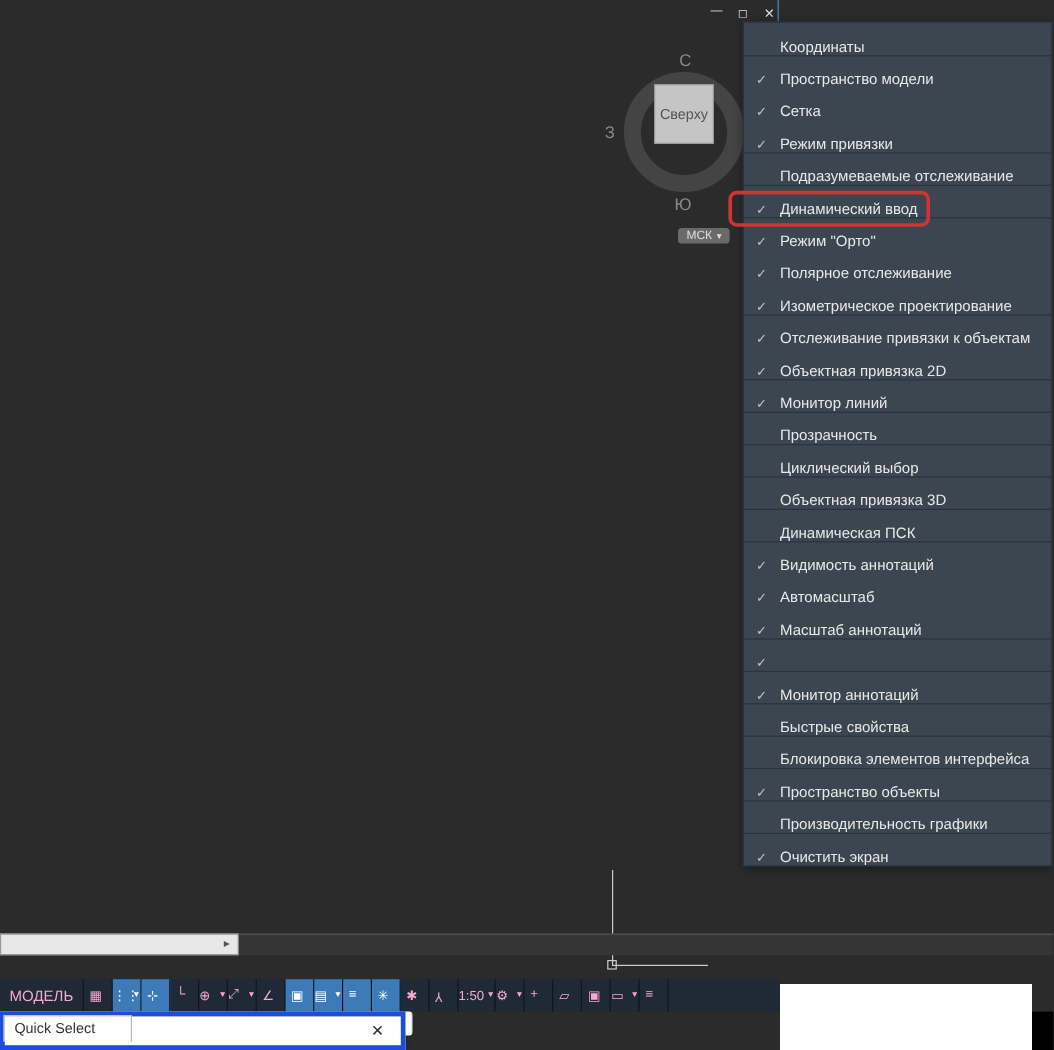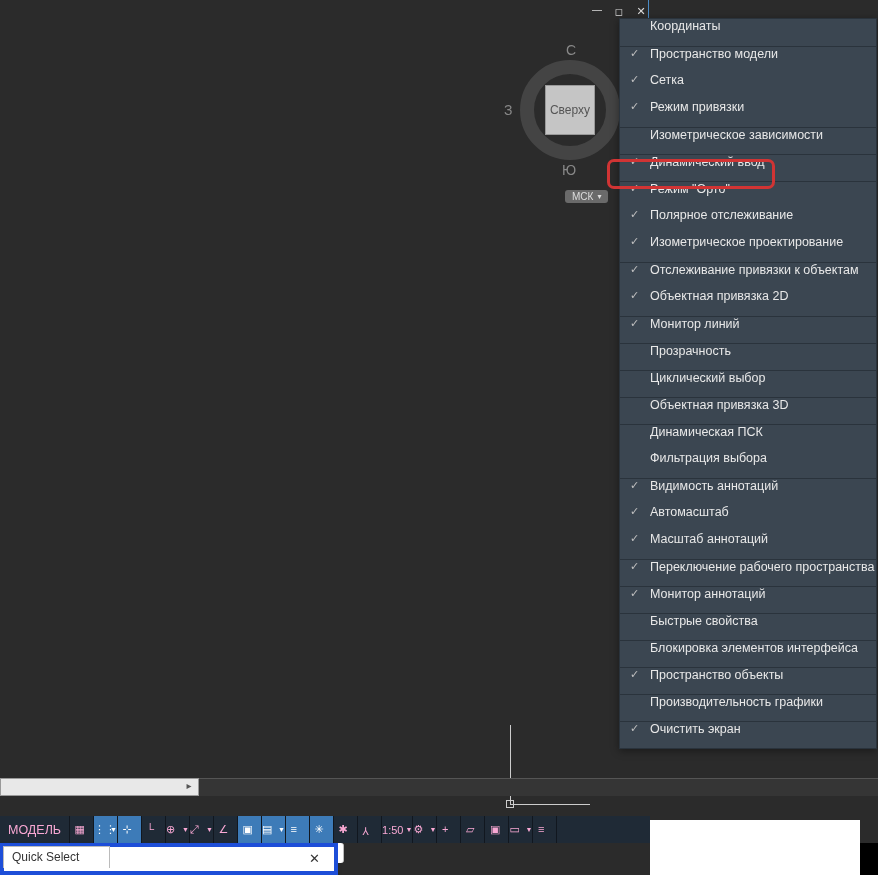--- a/index.html
+++ b/index.html
@@ -59,21 +59,21 @@
       position: absolute;
       top: 30px;
       left: 10px;
       width: 100px;
       height: 100px;
       border-radius: 50%;
       border: 14px solid #444;
     }
     .cube-face {
       position: absolute;
-      top: 55px;
+      top: 40px;
       left: 35px;
       width: 50px;
       height: 50px;
       background: #c5c5c5;
       color: #555;
       display:flex;
       align-items:center;
       justify-content:center;
       font-size:12px;
       cursor:pointer;
@@ -166,21 +166,21 @@
       top: 18px;
       left: 619px;
       width: 258px;
       background: #3b4651;
       border: 1px solid #2a333c;
       box-shadow: 0 2px 8px rgba(0,0,0,0.4);
       z-index: 10;
     }
     .menu-item {
       display: flex;
-      align-items: flex-start;
+      align-items: flex-end;
       height: 27px;
       padding: 0 10px 0 30px;
       position: relative;
       cursor: pointer;
       color: #e8e8e8;
       font-size: 12.5px;
       white-space: nowrap;
     }
     .menu-item.group-start { border-top: 1px solid #2a333c; }
     .menu-item .check {
@@ -346,21 +346,21 @@
     </div>
     <div class="menu-item">
       <span class="check">✓</span>
       <span>Сетка</span>
     </div>
     <div class="menu-item">
       <span class="check">✓</span>
       <span>Режим привязки</span>
     </div>
     <div class="menu-item group-start">
-      <span>Изометрическое зависимости</span>
+      <span>Подразумеваемые отслеживание</span>
     </div>
     <div class="menu-item group-start">
       <span class="check">✓</span>
       <span>Динамический ввод</span>
     </div>
     <div class="menu-item group-start">
       <span class="check">✓</span>
       <span>Режим "Орто"</span>
     </div>
     <div class="menu-item">
@@ -388,38 +388,34 @@
     </div>
     <div class="menu-item group-start">
       <span>Циклический выбор</span>
     </div>
     <div class="menu-item group-start">
       <span>Объектная привязка 3D</span>
     </div>
     <div class="menu-item group-start">
       <span>Динамическая ПСК</span>
     </div>
-    <div class="menu-item">
-      <span>Фильтрация выбора</span>
-    </div>
     <div class="menu-item group-start">
       <span class="check">✓</span>
       <span>Видимость аннотаций</span>
     </div>
     <div class="menu-item">
       <span class="check">✓</span>
       <span>Автомасштаб</span>
     </div>
     <div class="menu-item">
       <span class="check">✓</span>
       <span>Масштаб аннотаций</span>
     </div>
     <div class="menu-item group-start">
       <span class="check">✓</span>
-      <span>Переключение рабочего пространства</span>
     </div>
     <div class="menu-item group-start">
       <span class="check">✓</span>
       <span>Монитор аннотаций</span>
     </div>
     <div class="menu-item group-start">
       <span>Быстрые свойства</span>
     </div>
     <div class="menu-item group-start">
       <span>Блокировка элементов интерфейса</span>

